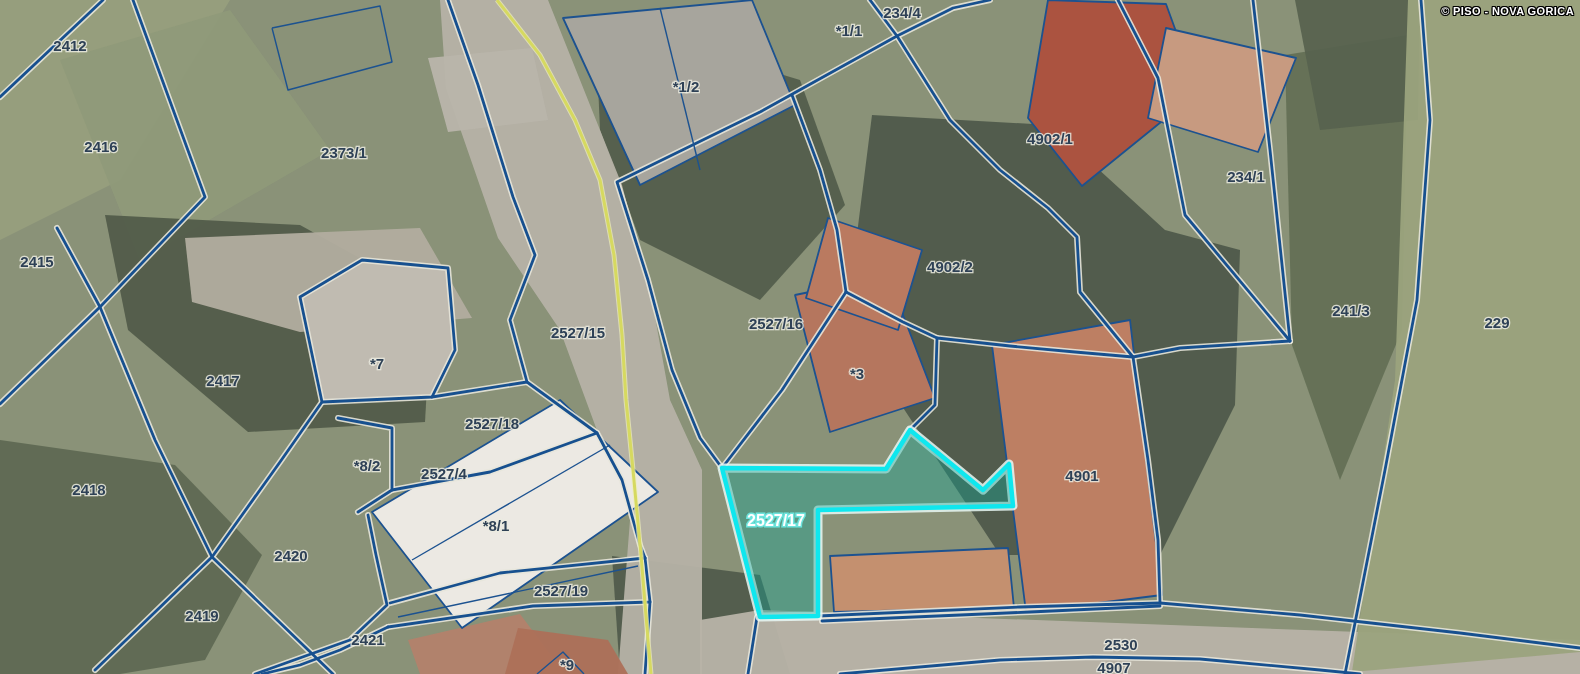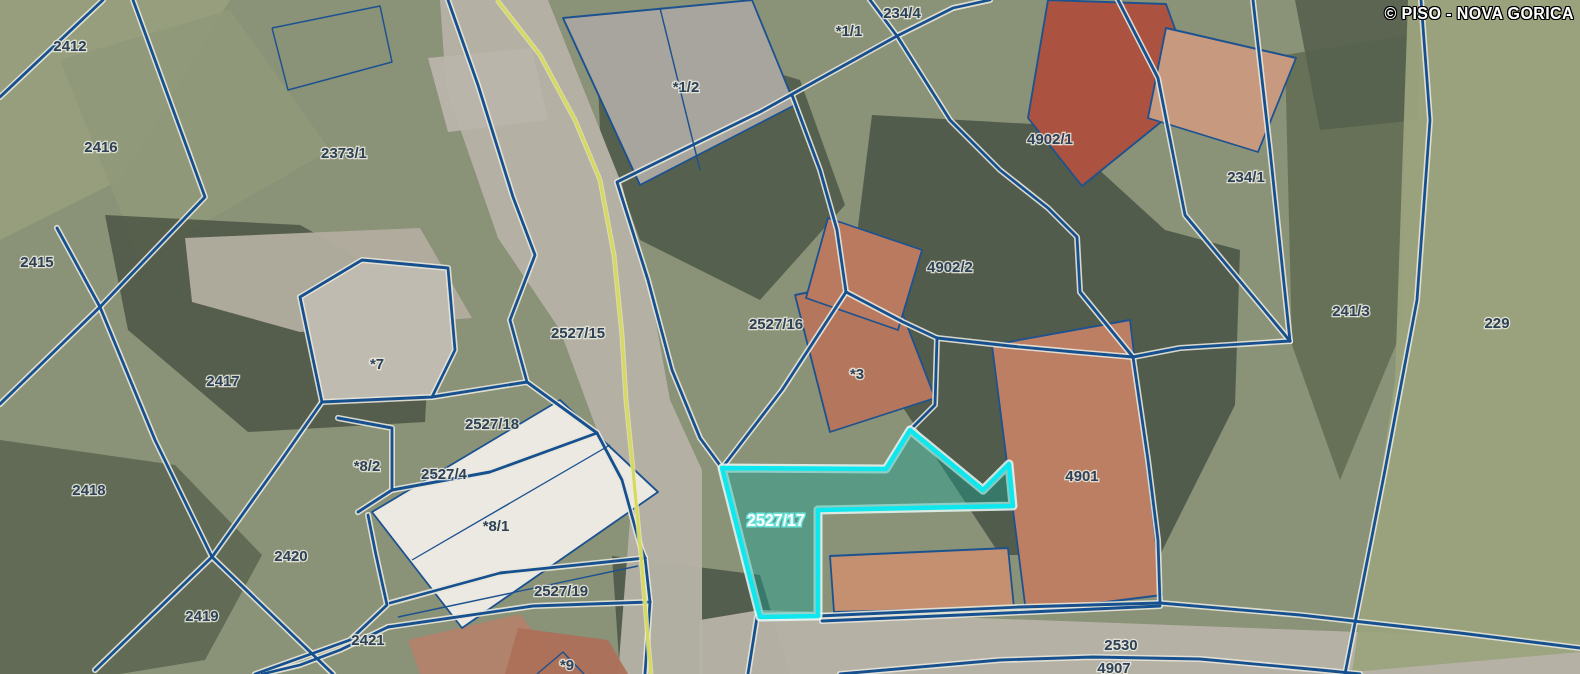--- a/index.html
+++ b/index.html
@@ -10,21 +10,21 @@
     font-family:"Liberation Sans", sans-serif;
   }
   .viewport svg{position:absolute;left:0;top:0;display:block;}
   .map-label{
     font-family:"Liberation Sans", sans-serif;
     font-weight:bold;
     paint-order:stroke;
   }
   .copyright{
     position:absolute;top:5px;right:6px;
-    font-size:16px;font-weight:bold;color:#ffffff;
+    font-size:11px;font-weight:bold;color:#ffffff;
     text-shadow:-1px -1px 0 #000,1px -1px 0 #000,-1px 1px 0 #000,1px 1px 0 #000,0 1px 0 #000,0 -1px 0 #000,1px 0 0 #000,-1px 0 0 #000;
     letter-spacing:0.4px;
     z-index:10;
   }
 </style>
 </head>
 <body>
 
 <div class="viewport">
   <svg id="map" width="1580" height="674" viewBox="0 0 1580 674" xmlns="http://www.w3.org/2000/svg">

